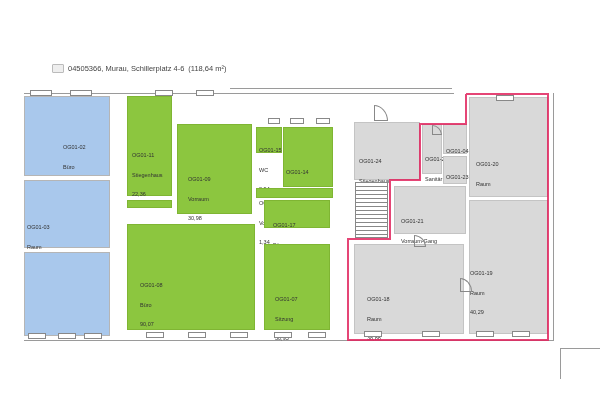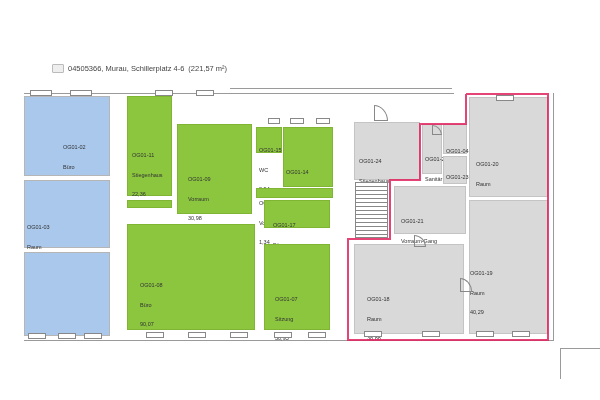--- a/index.html
+++ b/index.html
@@ -17,21 +17,21 @@
   .stairs{position:absolute;box-sizing:border-box;border:1px solid #888;background:repeating-linear-gradient(180deg,#fff 0 3px,#888 3px 4px);}
   .red{position:absolute;}
   .door{position:absolute;border:1px solid #888;border-radius:0 100% 0 0;box-sizing:border-box;background:transparent;}
 </style>
 </head>
 <body>
 
 <div class="header">
   <span class="ico"></span>
   <span>04505366, Murau, Schillerplatz 4-6</span>
-  <span>(221,57 m²)</span>
+  <span>(118,64 m²)</span>
 </div>
 
 <div class="wall" style="left:24px;top:93px;width:430px;height:0;border-width:1px 0 0 0;"></div>
 <div class="wall" style="left:230px;top:88px;width:222px;height:0;border-width:1px 0 0 0;"></div>
 <div class="wall" style="left:24px;top:340px;width:530px;height:0;border-width:1px 0 0 0;"></div>
 <div class="wall" style="left:553px;top:93px;width:0;height:248px;border-width:0 0 0 1px;"></div>
 <div class="wall" style="left:560px;top:348px;width:40px;height:30px;border-width:1px 0 0 1px;"></div>
 
 <div class="room blue" style="left:24px;top:96px;width:86px;height:80px;">
   <div class="lbl" style="left:38px;top:34px;">

